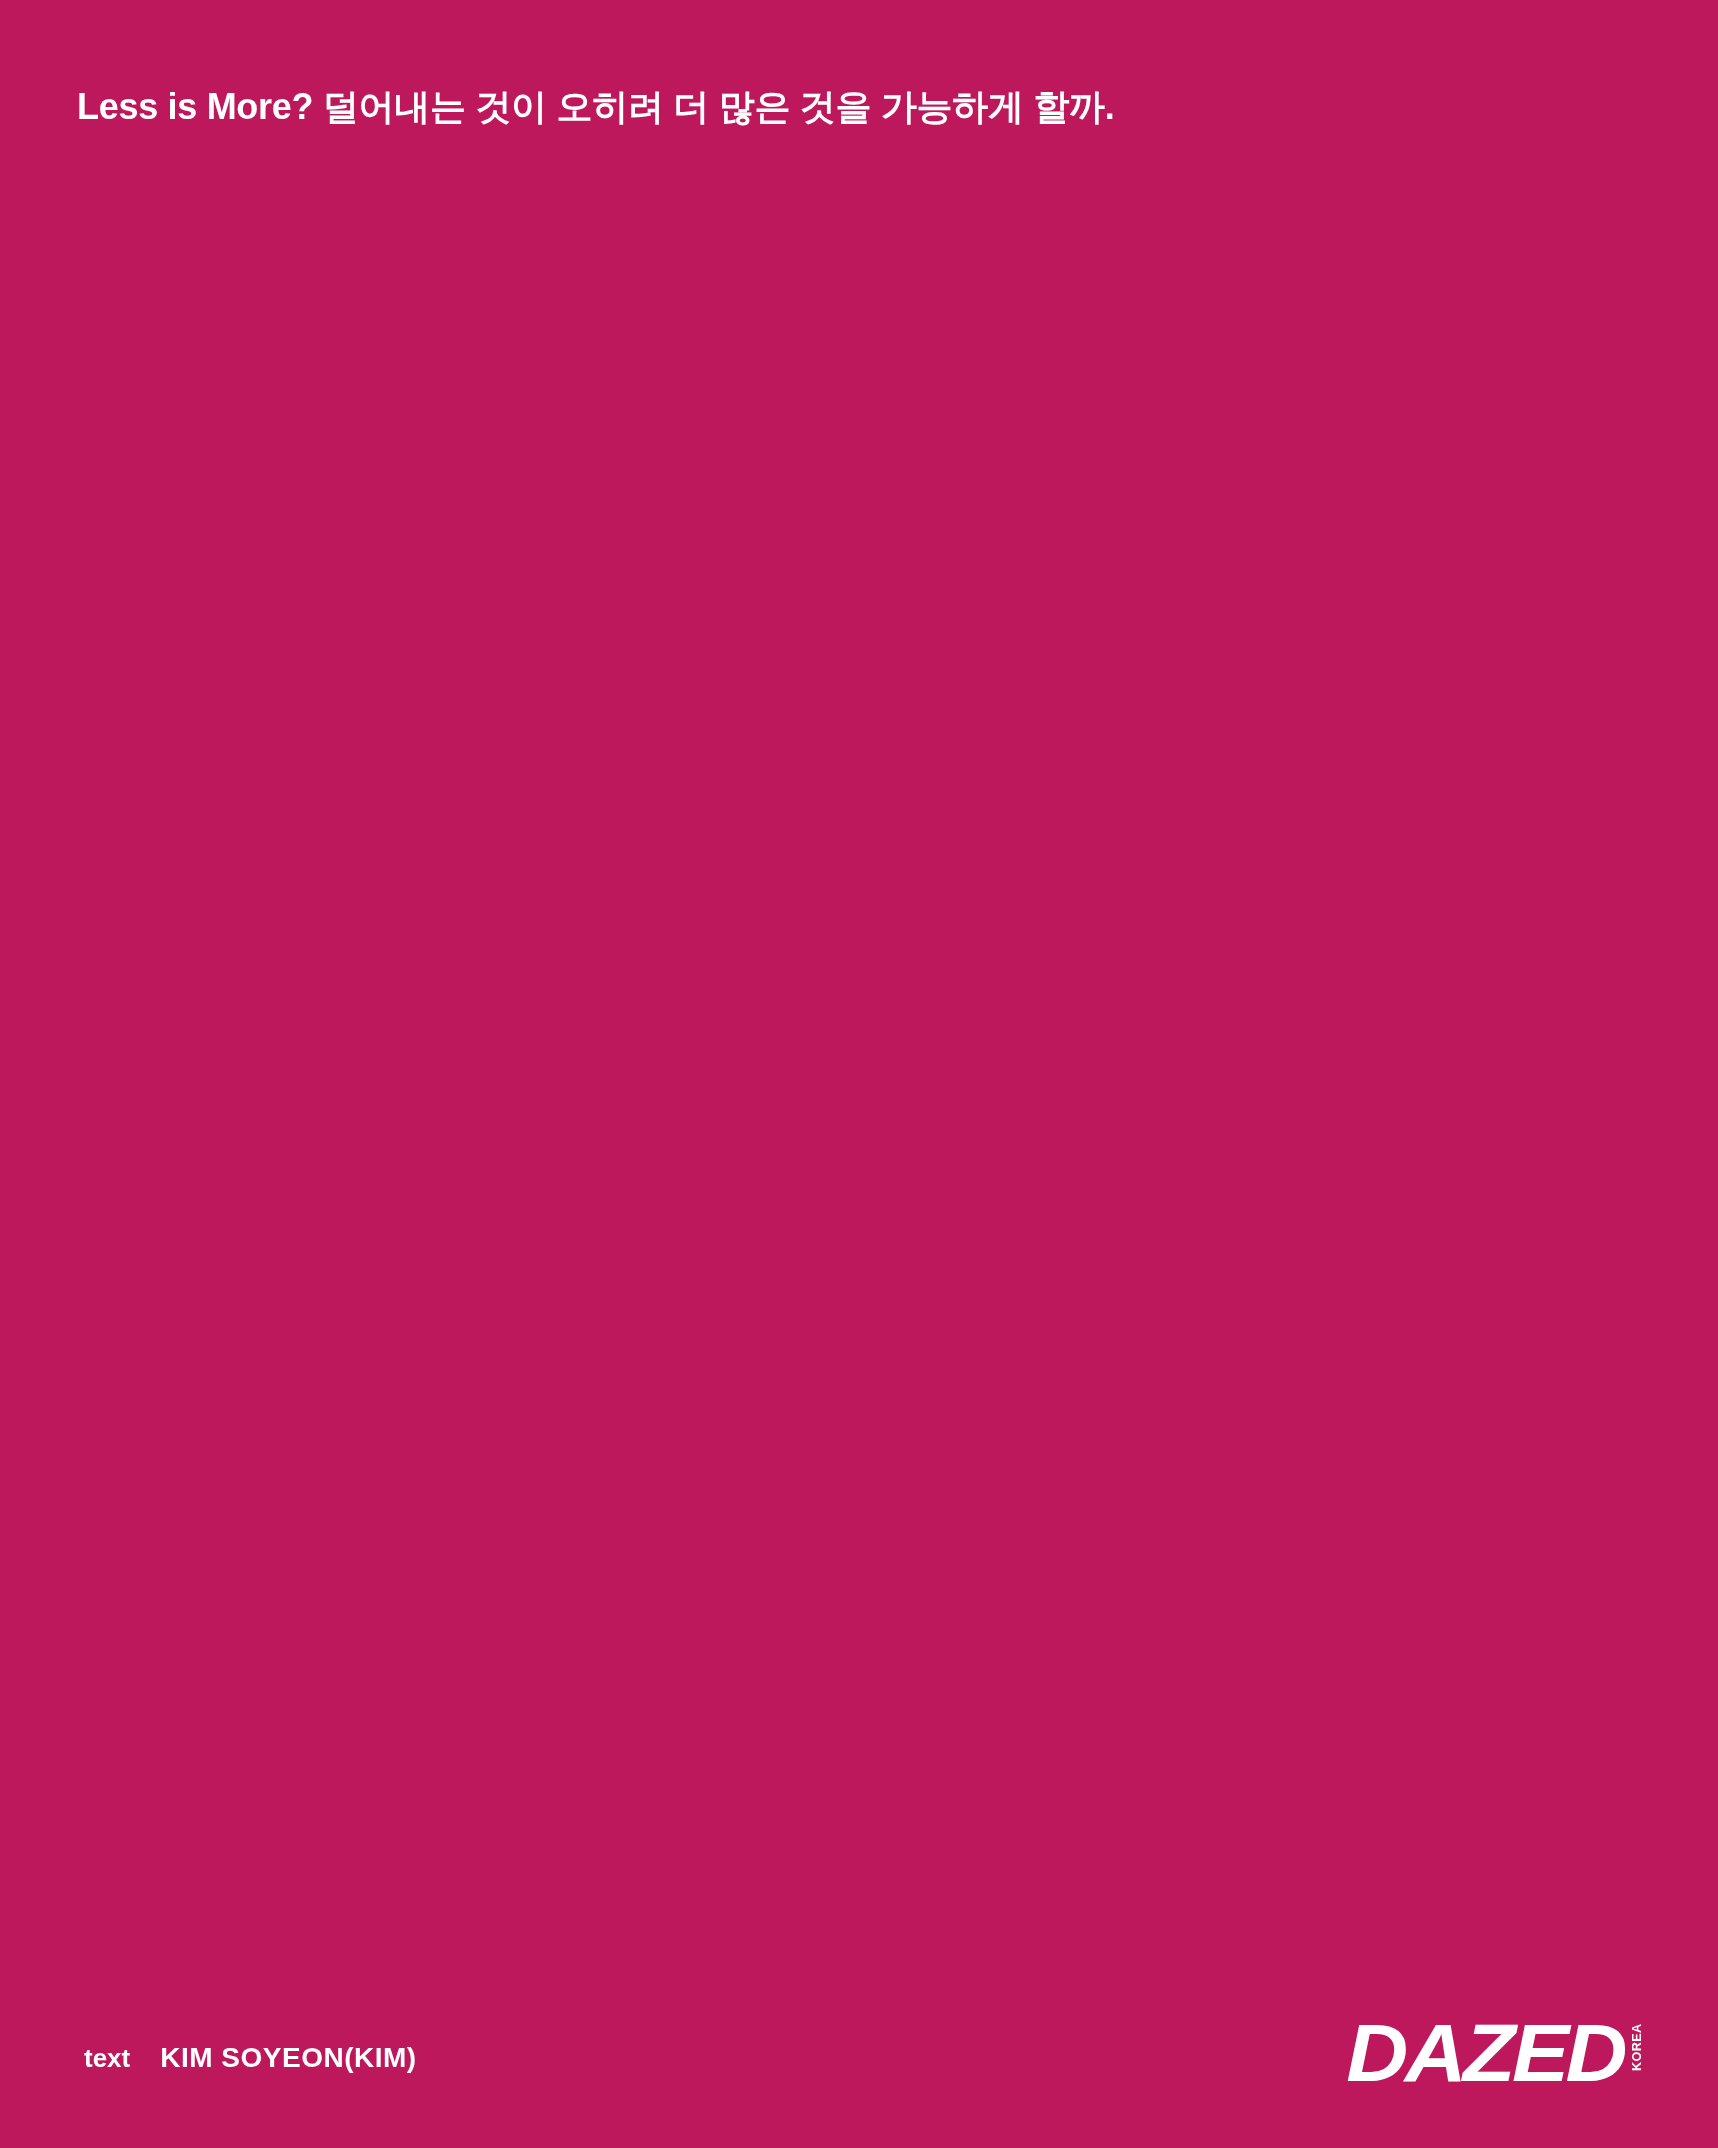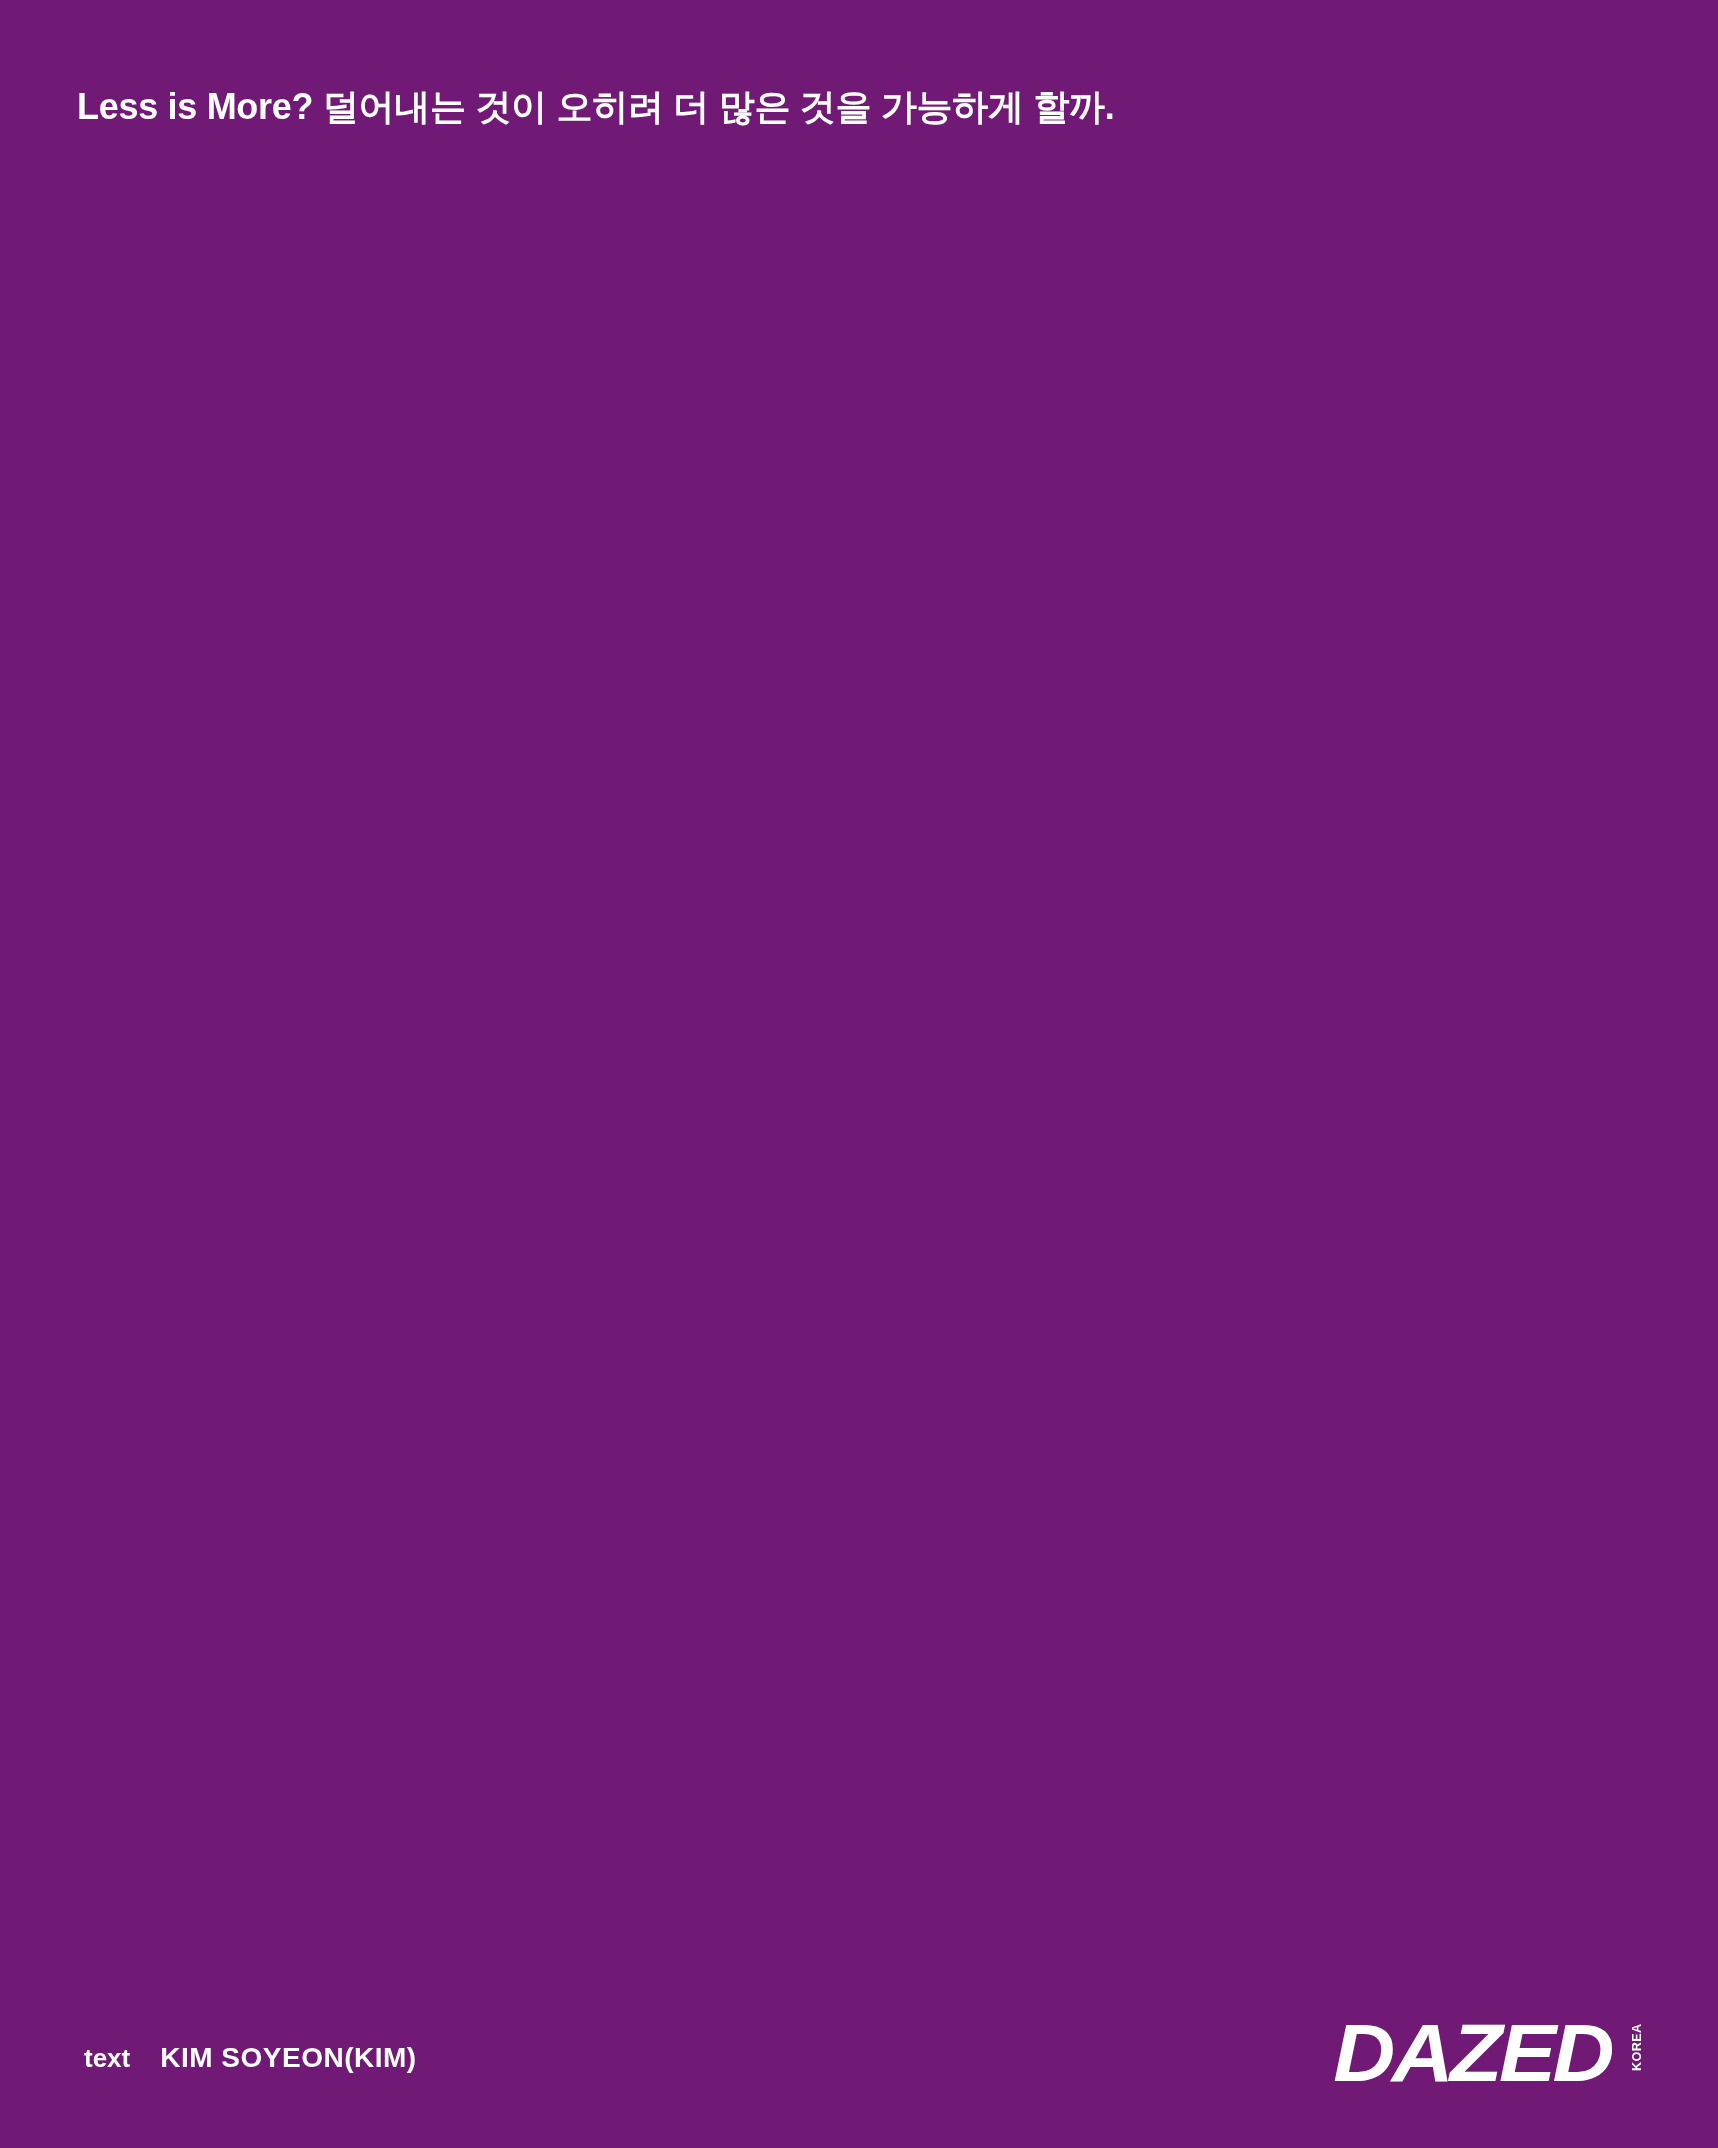--- a/index.html
+++ b/index.html
@@ -13,21 +13,21 @@
     position: relative;
     overflow: hidden;
     font-family: "Liberation Sans", sans-serif;
     color: #ffffff;
     -webkit-font-smoothing: antialiased;
   }
 
   .page {
     position: absolute;
     inset: 0;
-    background: #701a75;
+    background: #be185d;
   }
 
   
   .headline {
     position: absolute;
     left: 77px;
     top: 60px;
     width: 1477px;
     font-size: 36px;
     font-weight: bold;
@@ -105,21 +105,21 @@
     text-align: center;
   }
 
   
   .logo {
     position: absolute;
     right: 74px;
     bottom: 62px;
     display: flex;
     align-items: flex-end;
-    gap: 20px;
+    gap: 7px;
   }
   .logo-wordmark {
     font-size: 81px;
     font-weight: bold;
     font-style: italic;
     letter-spacing: -3.4px;
     line-height: 0.82;
     color: #ffffff;
     transform: scaleX(1.06);
     transform-origin: right bottom;

